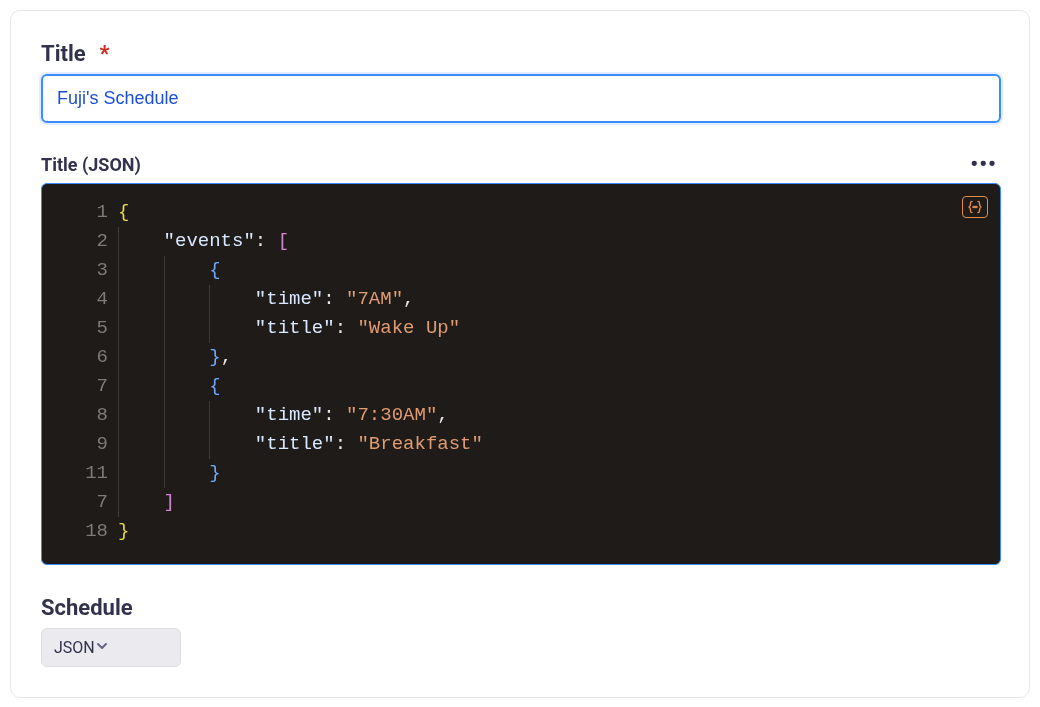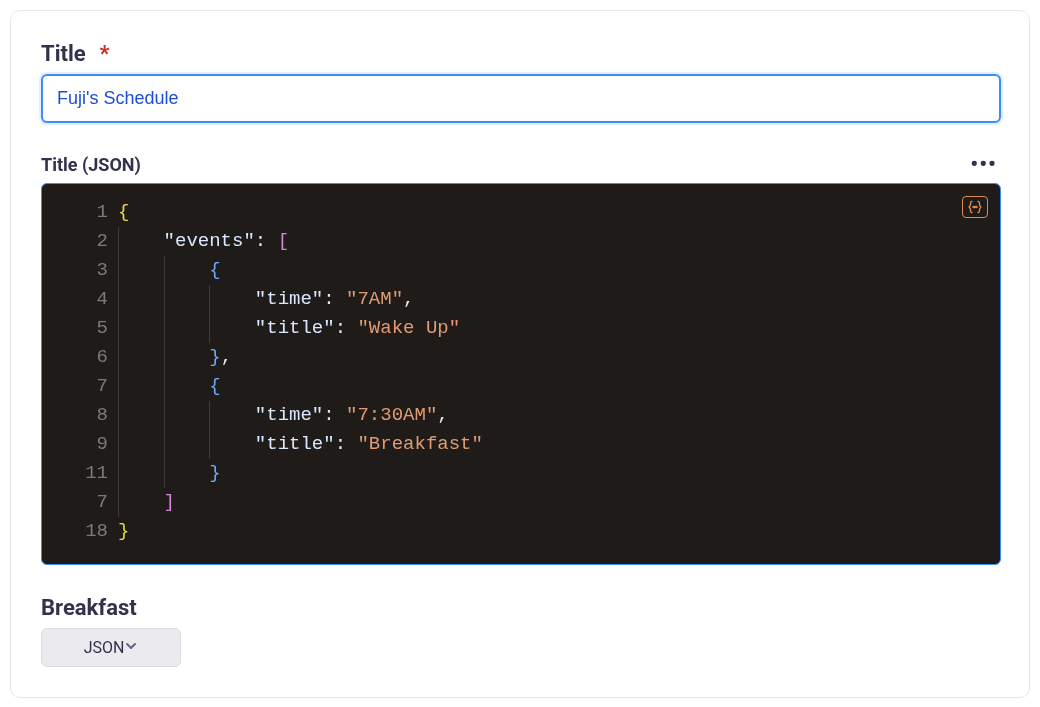--- a/index.html
+++ b/index.html
@@ -116,21 +116,21 @@
   .tok-string  { color: #e09b72; }  
   .tok-punct   { color: #e6e6e6; }  
   
   .language-block {
     margin-top: 30px;
   }
   .language-block .field-label { margin-bottom: 8px; }
   .lang-select {
     display: inline-flex;
     align-items: center;
-    justify-content: center;
+    justify-content: flex-start;
     width: 140px;
     padding: 9px 12px;
     background: #eaeaef;
     border: 1px solid #dcdce4;
     border-radius: 6px;
     font-size: 16px;
     color: #32324d;
     cursor: pointer;
   }
   .chevron {
@@ -177,21 +177,21 @@
         <div class="code-line"><span class="ln">8</span><span class="gutter-pad"></span><span><span class="indent-guide"></span>    <span class="indent-guide"></span>    <span class="indent-guide"></span>    <span class="tok-key">"time"</span><span class="tok-punct">:</span> <span class="tok-string">"7:30AM"</span><span class="tok-punct">,</span></span></div>
         <div class="code-line"><span class="ln">9</span><span class="gutter-pad"></span><span><span class="indent-guide"></span>    <span class="indent-guide"></span>    <span class="indent-guide"></span>    <span class="tok-key">"title"</span><span class="tok-punct">:</span> <span class="tok-string">"Breakfast"</span></span></div>
         <div class="code-line"><span class="ln">11</span><span class="gutter-pad"></span><span><span class="indent-guide"></span>    <span class="indent-guide"></span>    <span class="tok-brace2">}</span></span></div>
         <div class="code-line"><span class="ln">7</span><span class="gutter-pad"></span><span><span class="indent-guide"></span>    <span class="tok-bracket">]</span></span></div>
         <div class="code-line"><span class="ln">18</span><span class="gutter-pad"></span><span><span class="tok-brace">}</span></span></div>
       </div>
   </div>
 
   
   <div class="language-block">
-    <div class="field-label">Breakfast</div>
+    <div class="field-label">Schedule</div>
     <div class="lang-select">
       <span>JSON</span>
       <span class="chevron">
         <svg width="14" height="14" viewBox="0 0 14 14" fill="none" stroke="#666687" stroke-width="2" stroke-linecap="round" stroke-linejoin="round">
           <polyline points="3,5 7,9 11,5"></polyline>
         </svg>
       </span>
     </div>
   </div>
 

